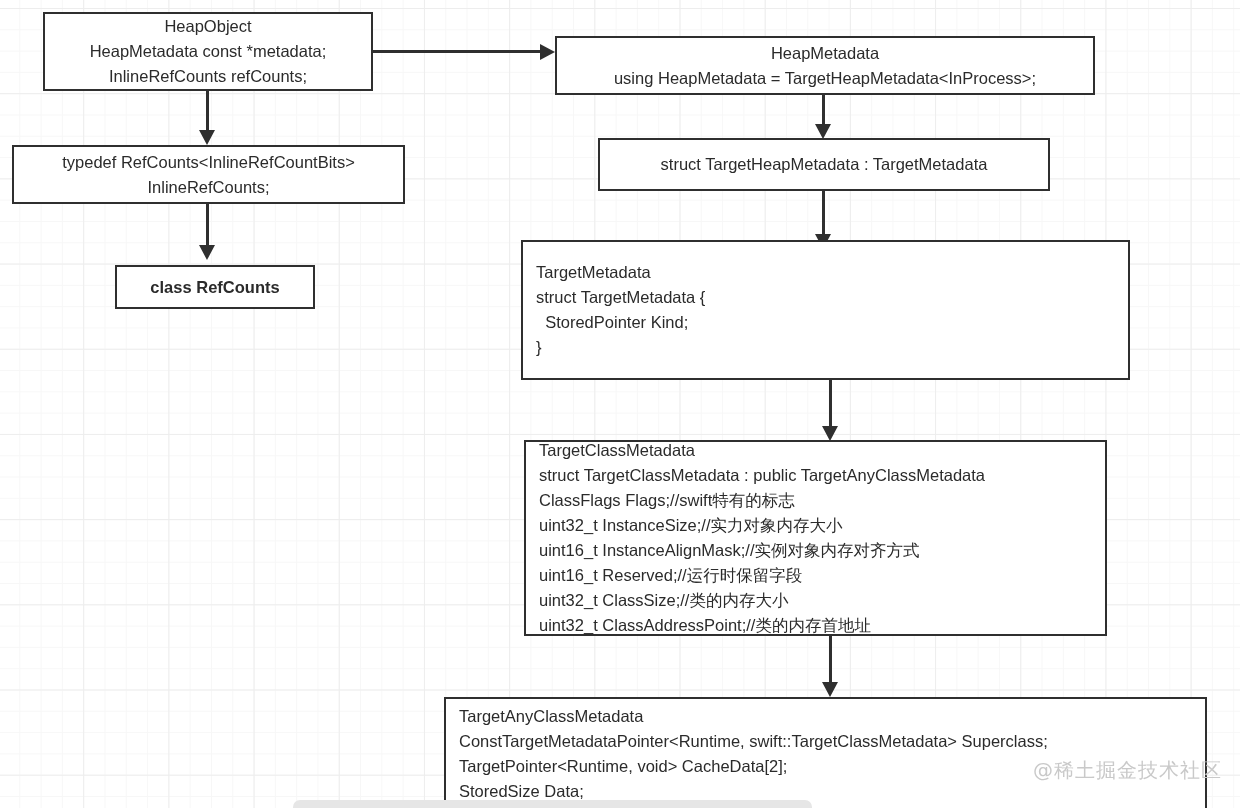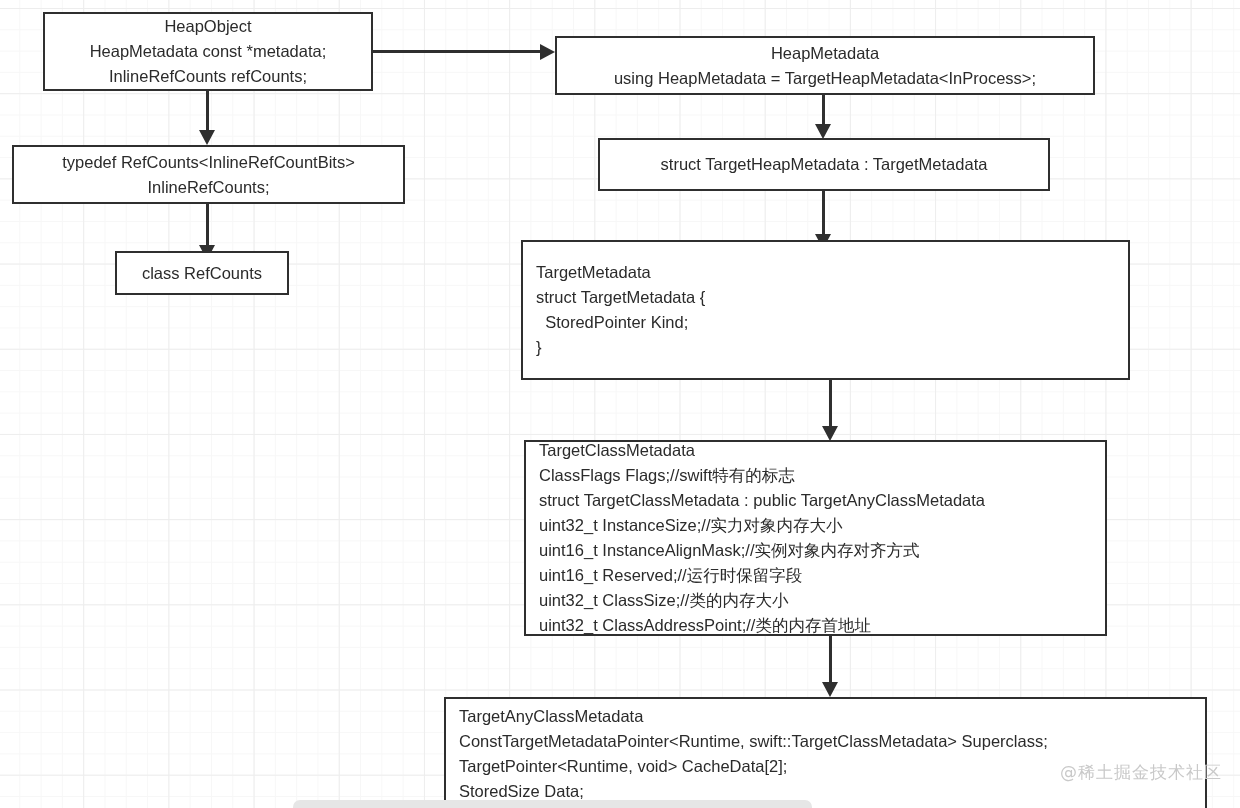--- a/index.html
+++ b/index.html
@@ -78,21 +78,21 @@
   .arrowhead.right {
     border-top: 8px solid transparent;
     border-bottom: 8px solid transparent;
     border-left: 15px solid #2f2f2f;
   }
 
   #watermark {
     position: absolute;
     right: 18px;
     bottom: 24px;
-    font-size: 17px;
+    font-size: 20px;
     color: #c9c9c9;
     letter-spacing: 1px;
     z-index: 5;
     white-space: nowrap;
     font-family: "DejaVu Sans", sans-serif;
   }
 
   #bottom-bar {
     position: absolute;
     left: 293px;
@@ -134,21 +134,21 @@
     <span class="line">HeapObject</span>
     <span class="line">HeapMetadata const *metadata;</span>
     <span class="line">InlineRefCounts refCounts;</span>
   </div>
 
   <div class="node center" style="left:12px; top:145px; width:393px; height:59px;">
     <span class="line">typedef RefCounts&lt;InlineRefCountBits&gt;</span>
     <span class="line">InlineRefCounts;</span>
   </div>
 
-  <div class="node center" style="left:115px; top:251px; width:174px; height:44px;">
+  <div class="node center" style="left:115px; top:265px; width:200px; height:44px;font-weight:bold;">
     <span class="line">class RefCounts</span>
   </div>
 
   <div class="node center" style="left:555px; top:21px; width:540px; height:59px;margin-top:15px;">
     <span class="line">HeapMetadata</span>
     <span class="line">using HeapMetadata = TargetHeapMetadata&lt;InProcess&gt;;</span>
   </div>
 
   <div class="node center" style="left:598px; top:138px; width:452px; height:53px;">
     <span class="line">struct TargetHeapMetadata : TargetMetadata</span>
@@ -156,22 +156,22 @@
 
   <div class="node left" style="left:521px; top:240px; width:609px; height:140px;">
     <span class="line">TargetMetadata</span>
     <span class="line">struct TargetMetadata {</span>
     <span class="line">  StoredPointer Kind;</span>
     <span class="line">}</span>
   </div>
 
   <div class="node left" style="left:524px; top:440px; width:583px; height:196px;">
     <span class="line">TargetClassMetadata</span>
+    <span class="line">struct TargetClassMetadata : public TargetAnyClassMetadata</span>
     <span class="line">ClassFlags Flags;//swift特有的标志</span>
-    <span class="line">struct TargetClassMetadata : public TargetAnyClassMetadata</span>
     <span class="line">uint32_t InstanceSize;//实力对象内存大小</span>
     <span class="line">uint16_t InstanceAlignMask;//实例对象内存对齐方式</span>
     <span class="line">uint16_t Reserved;//运行时保留字段</span>
     <span class="line">uint32_t ClassSize;//类的内存大小</span>
     <span class="line">uint32_t ClassAddressPoint;//类的内存首地址</span>
   </div>
 
   <div class="node left" style="left:444px; top:697px; width:763px; height:113px;">
     <span class="line">TargetAnyClassMetadata</span>
     <span class="line">ConstTargetMetadataPointer&lt;Runtime, swift::TargetClassMetadata&gt; Superclass;</span>

